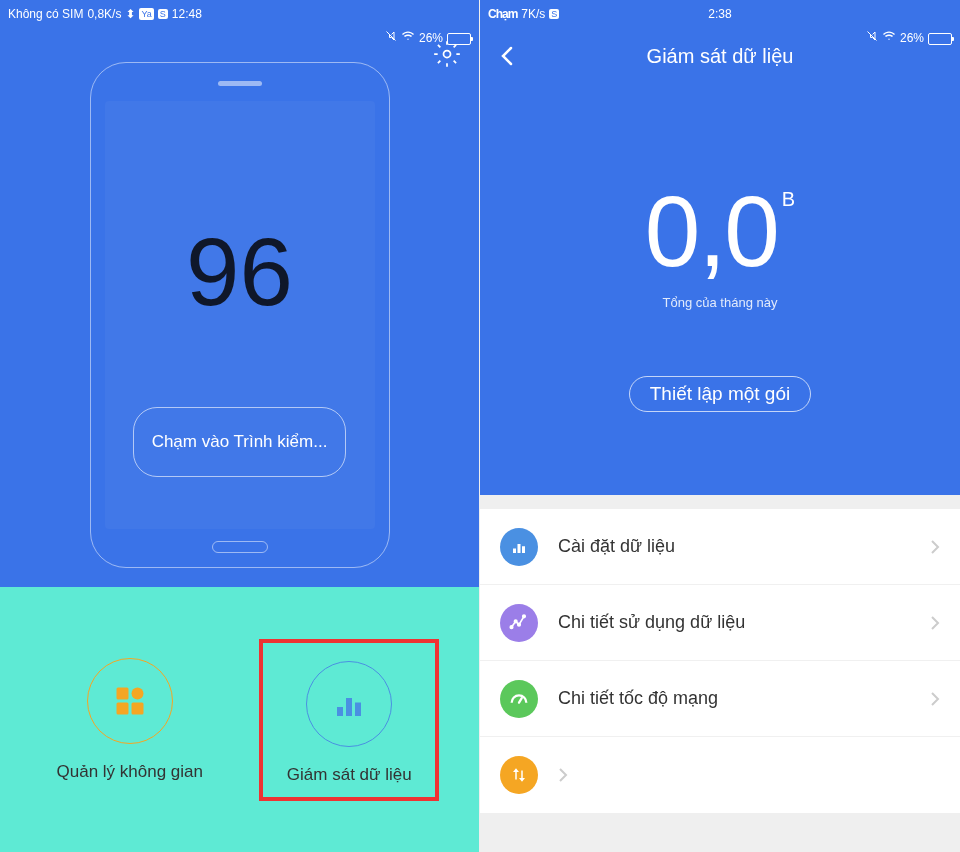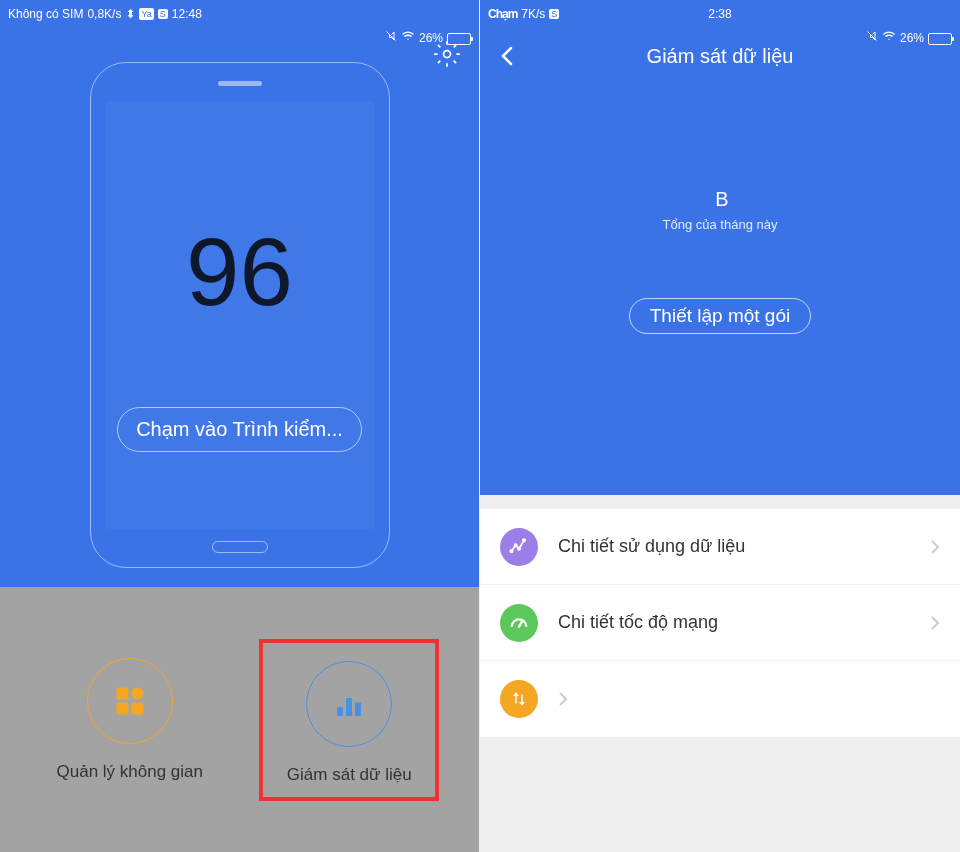--- a/index.html
+++ b/index.html
@@ -19,23 +19,23 @@
 .battery-fill { height: 100%; width: 26%; background: #fff; }
 
 
 .blue-section { background: #3a73e8; height: 587px; position: relative; }
 .gear-btn { position: absolute; top: 40px; right: 18px; width: 28px; height: 28px; color: #fff; }
 .phone-outline { position: absolute; top: 62px; left: 50%; transform: translateX(-50%); width: 300px; height: 506px; border: 1px solid rgba(255,255,255,0.5); border-radius: 36px; }
 .phone-screen { position: absolute; top: 38px; left: 14px; right: 14px; bottom: 38px; background: rgba(255,255,255,0.04); border-radius: 4px; display: flex; flex-direction: column; align-items: center; }
 .phone-speaker { position: absolute; top: 18px; left: 50%; transform: translateX(-50%); width: 44px; height: 5px; background: rgba(255,255,255,0.5); border-radius: 3px; }
 .phone-home { position: absolute; bottom: 14px; left: 50%; transform: translateX(-50%); width: 56px; height: 12px; border: 1px solid rgba(255,255,255,0.5); border-radius: 6px; }
 .score { color: #0f172a; font-size: 96px; font-weight: 300; margin-top: 116px; }
-.tap-btn { margin-top: 80px; color: #fff; font-size: 20px; padding: 10px 18px; border: 1px solid rgba(255,255,255,0.6); border-radius: 24px; white-space: nowrap; }
-
-.bottom-section { height: 265px; background: #a3a3a3; display: flex; align-items: center; justify-content: space-around; padding: 0 20px; }
+.tap-btn { margin-top: 80px; color: #fff; font-size: 17px; padding: 24px 18px; border: 1px solid rgba(255,255,255,0.6); border-radius: 24px; white-space: nowrap; }
+
+.bottom-section { height: 265px; background: #5eead4; display: flex; align-items: center; justify-content: space-around; padding: 0 20px; }
 .action-item { display: flex; flex-direction: column; align-items: center; gap: 18px; width: 180px; }
 .action-circle { width: 86px; height: 86px; border-radius: 50%; border: 1px solid; display: flex; align-items: center; justify-content: center; }
 .action-circle.orange { border-color: #f5a623; }
 .action-circle.blue { border-color: #4a90e2; }
 .action-label { font-size: 17px; color: #333; }
 .highlight-box { border: 4px solid #e33; padding: 18px 12px 12px; }
 
 
 .header-section { background: #3a73e8; height: 495px; display: flex; flex-direction: column; }
 .nav-bar { height: 56px; display: flex; align-items: center; padding: 0 16px; position: relative; }
@@ -163,28 +163,42 @@
     <div class="nav-bar">
       <div class="back-btn">
         <svg viewBox="0 0 24 24" fill="none" stroke="#fff" stroke-width="2.5" stroke-linecap="round">
             <path d="M15 4l-8 8 8 8"></path>
           </svg>
       </div>
       <div class="nav-title">Giám sát dữ liệu</div>
     </div>
 
     <div class="data-value">
+      <span class="data-num">0,0</span>
       <span class="data-unit">B</span>
     </div>
     <div class="data-sub">Tổng của tháng này</div>
     <div class="setup-btn">Thiết lập một gói</div>
   </div>
 
   <div class="list-section">
     <div class="list-card">
+      <div class="list-item">
+        <div class="item-icon icon-blue">
+          <svg width="18" height="18" viewBox="0 0 24 24" fill="#fff">
+              <rect x="4" y="14" width="4" height="6"></rect>
+              <rect x="10" y="8" width="4" height="12"></rect>
+              <rect x="16" y="11" width="4" height="9"></rect>
+            </svg>
+        </div>
+        <div class="item-label">Cài đặt dữ liệu</div>
+        <svg class="chevron" viewBox="0 0 10 16" fill="none" stroke="currentColor" stroke-width="2">
+            <path d="M2 2l6 6-6 6"></path>
+          </svg>
+      </div>
       <div class="list-item">
         <div class="item-icon icon-purple">
           <svg width="20" height="20" viewBox="0 0 24 24" fill="none" stroke="#fff" stroke-width="2">
               <path d="M3 17l5-7 4 4 6-10"></path>
               <circle cx="3" cy="17" r="1.5" fill="#fff"></circle>
               <circle cx="8" cy="10" r="1.5" fill="#fff"></circle>
               <circle cx="12" cy="14" r="1.5" fill="#fff"></circle>
               <circle cx="18" cy="4" r="1.5" fill="#fff"></circle>
             </svg>
         </div>

